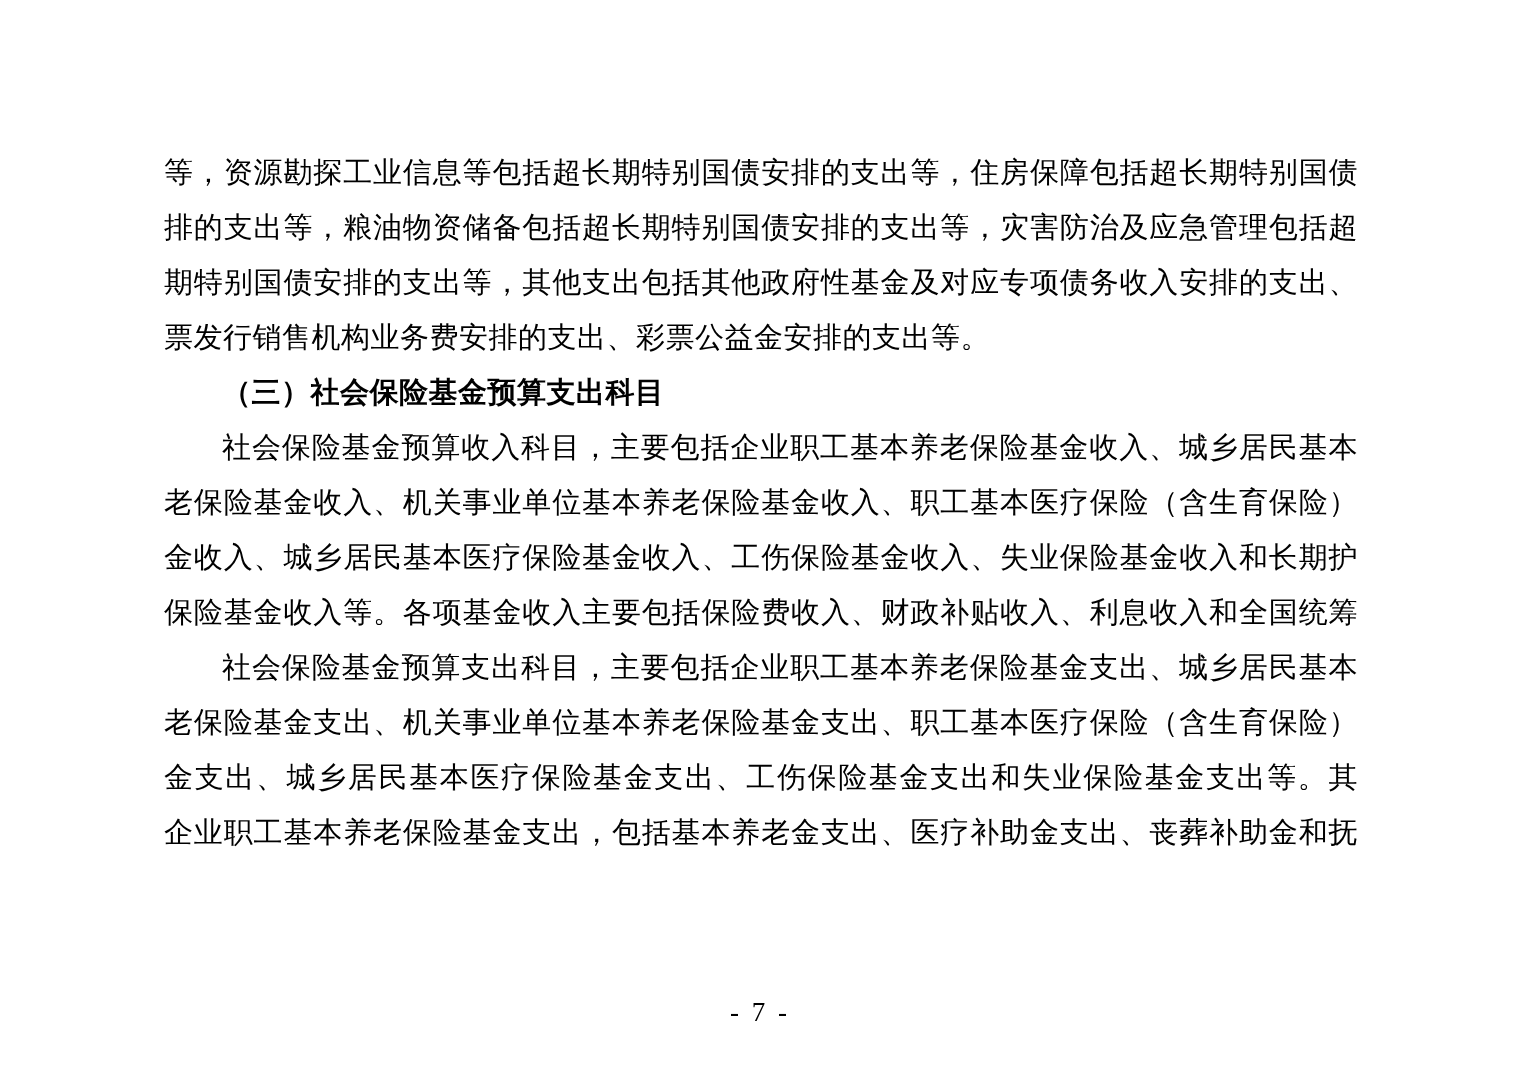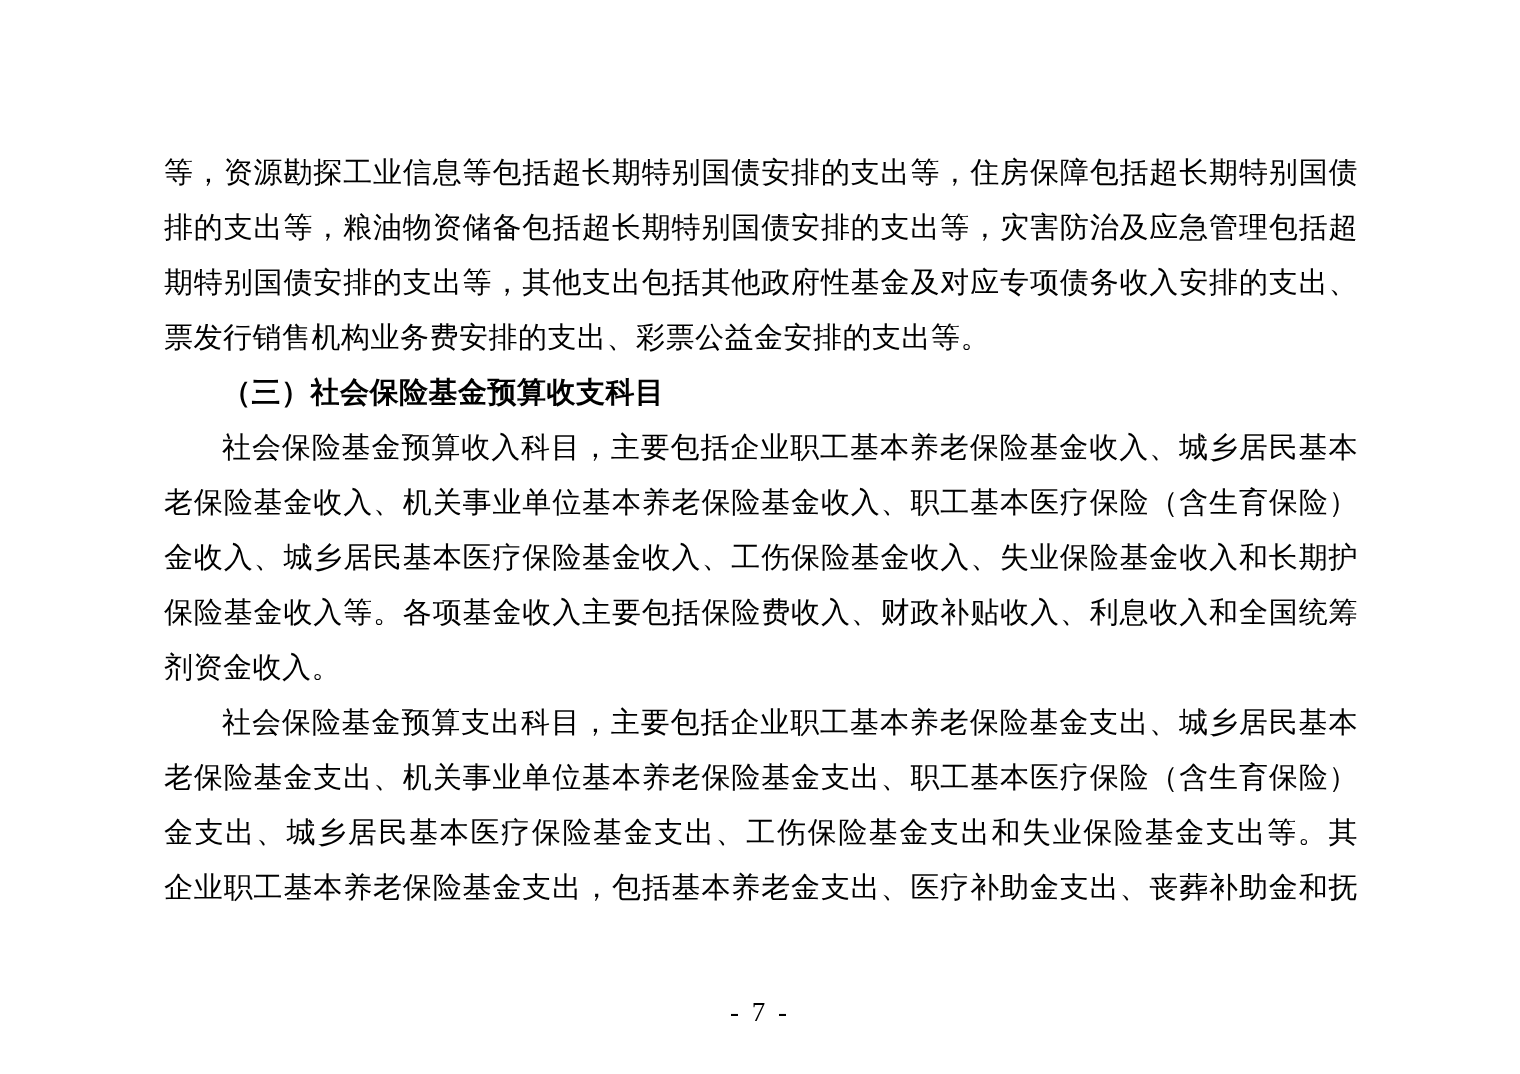--- a/index.html
+++ b/index.html
@@ -62,27 +62,26 @@
 <body>
 
 <div class="page">
   <div class="text-block">
 
     <div class="line">等，资源勘探工业信息等包括超长期特别国债安排的支出等，住房保障包括超长期特别国债安</div>
     <div class="line">排的支出等，粮油物资储备包括超长期特别国债安排的支出等，灾害防治及应急管理包括超长</div>
     <div class="line">期特别国债安排的支出等，其他支出包括其他政府性基金及对应专项债务收入安排的支出、彩</div>
     <div class="line para-end">票发行销售机构业务费安排的支出、彩票公益金安排的支出等。</div>
 
-    <div class="line heading indent">（三）社会保险基金预算收支科目</div>
+    <div class="line heading indent">（三）社会保险基金预算支出科目</div>
 
     <div class="line indent">社会保险基金预算收入科目，主要包括企业职工基本养老保险基金收入、城乡居民基本养</div>
     <div class="line">老保险基金收入、机关事业单位基本养老保险基金收入、职工基本医疗保险（含生育保险）基</div>
     <div class="line">金收入、城乡居民基本医疗保险基金收入、工伤保险基金收入、失业保险基金收入和长期护理</div>
     <div class="line">保险基金收入等。各项基金收入主要包括保险费收入、财政补贴收入、利息收入和全国统筹调</div>
-    <div class="line para-end">剂资金收入。</div>
 
     <div class="line indent">社会保险基金预算支出科目，主要包括企业职工基本养老保险基金支出、城乡居民基本养</div>
     <div class="line">老保险基金支出、机关事业单位基本养老保险基金支出、职工基本医疗保险（含生育保险）基</div>
     <div class="line">金支出、城乡居民基本医疗保险基金支出、工伤保险基金支出和失业保险基金支出等。其中，</div>
     <div class="line">企业职工基本养老保险基金支出，包括基本养老金支出、医疗补助金支出、丧葬补助金和抚恤</div>
 
   </div>
 
   <div class="page-footer">- 7 -</div>
 </div>

